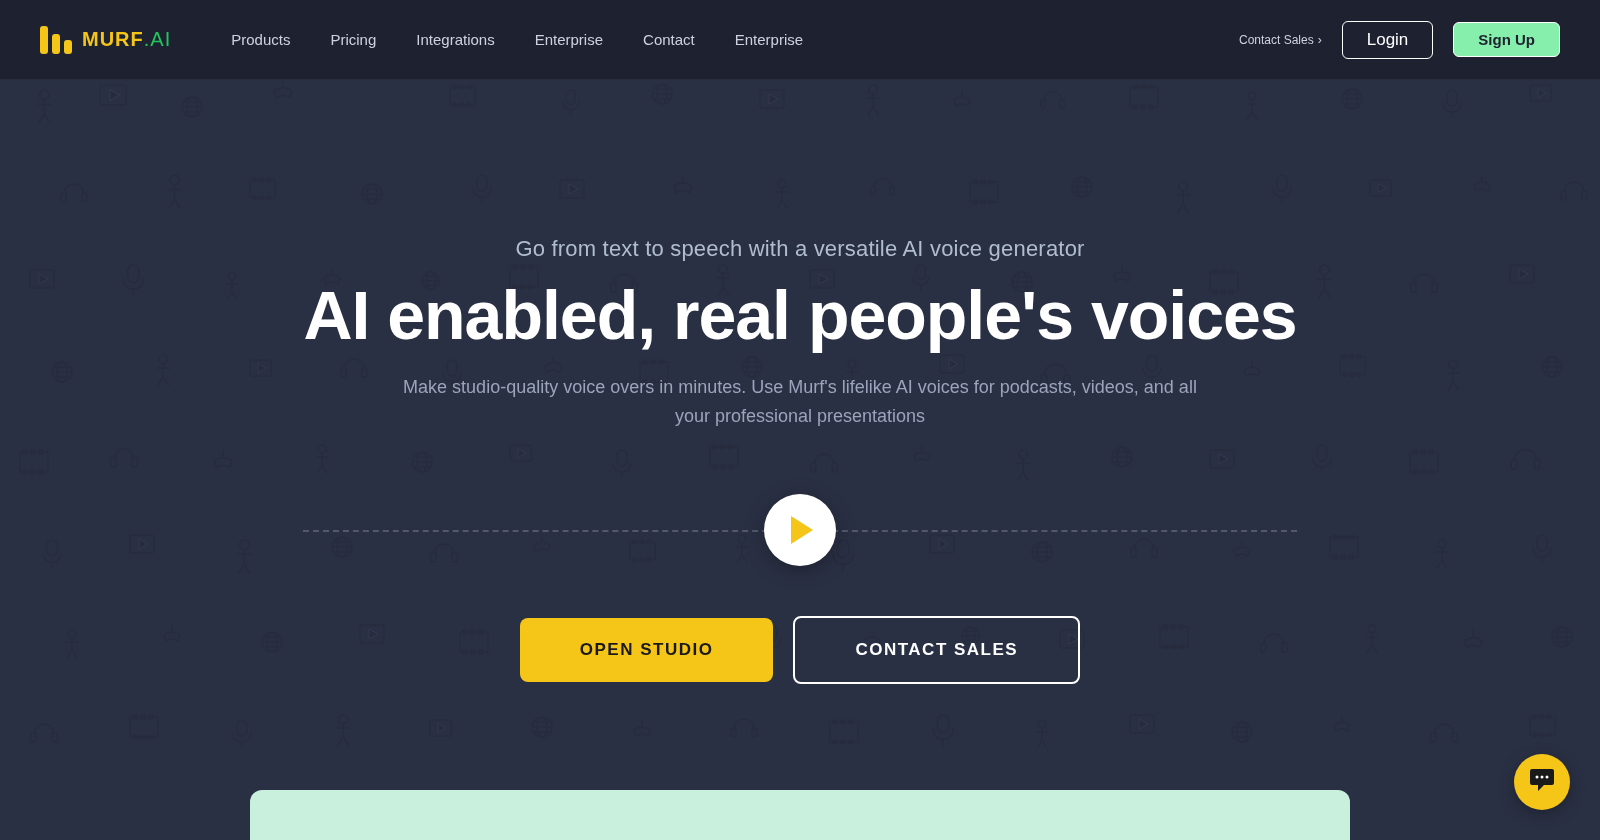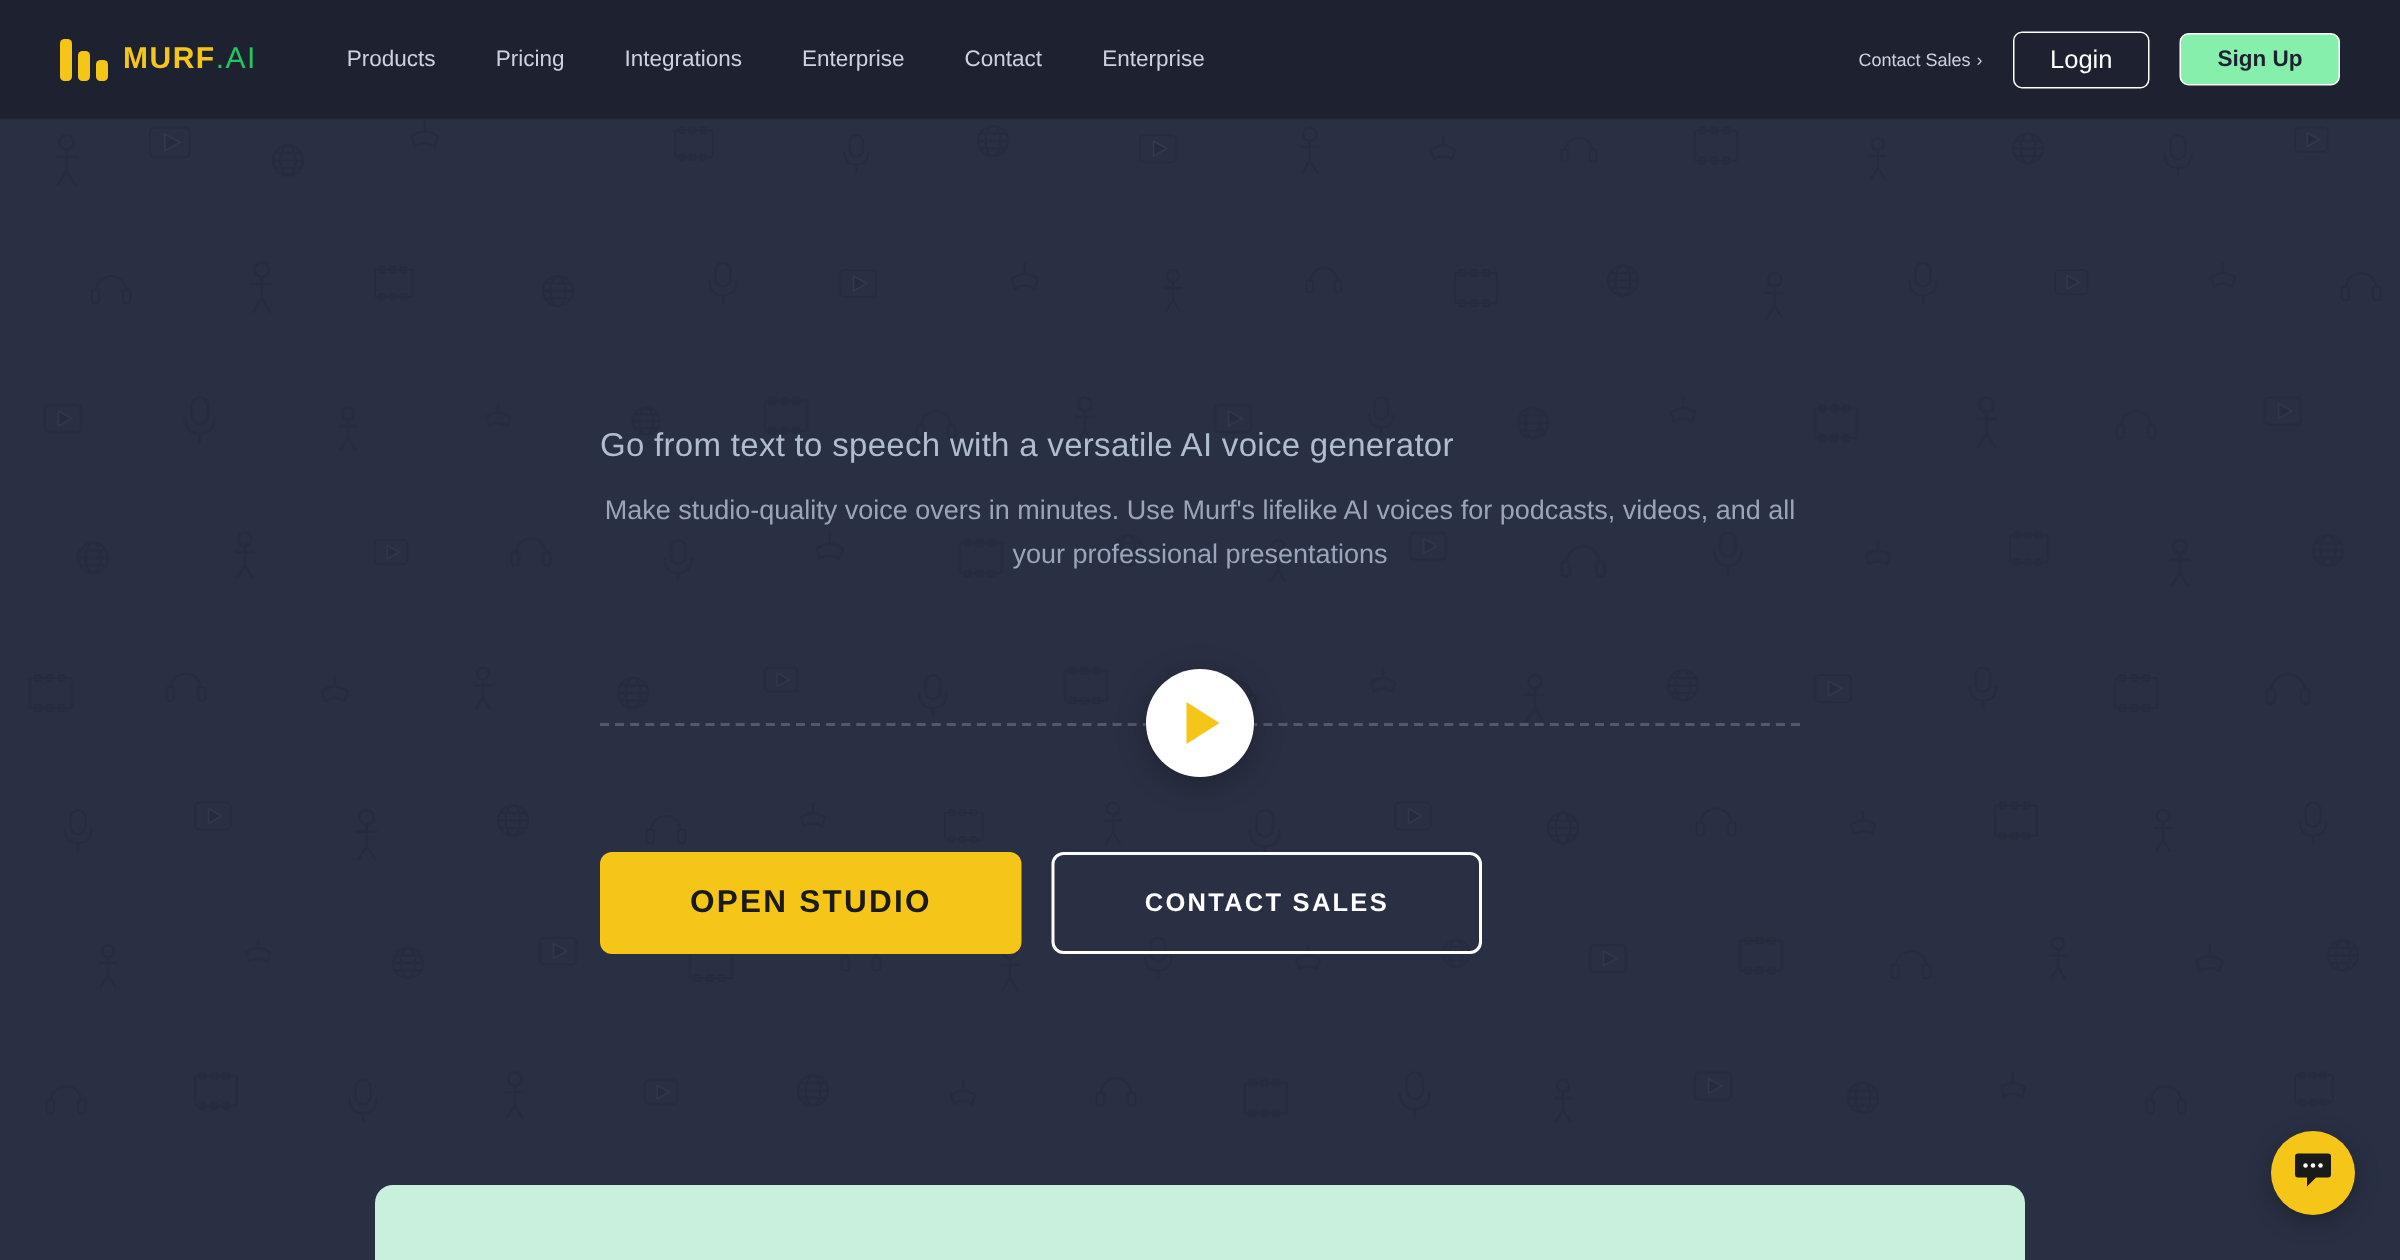--- a/index.html
+++ b/index.html
@@ -44,21 +44,21 @@
 
     
     .bg-pattern {
       position: absolute; top: 0; left: 0; width: 100%; height: 100%;
       opacity: 0.18;
       pointer-events: none;
     }
 
     .hero-content {
       position: relative; z-index: 2;
-      display: flex; flex-direction: column; align-items: flex-start; text-align: center;
+      display: flex; flex-direction: column; align-items: center; text-align: center;
       padding: 0 40px;
     }
     .hero-subtitle {
       color: #b0bdd0; font-size: 22px; font-weight: 400; margin-bottom: 16px; letter-spacing: 0.2px;
     }
     .hero-title {
       color: #fff; font-size: 68px; font-weight: 800; line-height: 1.1;
       margin-bottom: 20px; letter-spacing: -1px;
     }
     .hero-desc {
@@ -89,21 +89,21 @@
       border-left: 22px solid #f5c518;
       margin-left: 4px;
     }
 
     
     .cta-row {
       display: flex; gap: 20px; align-items: center;
     }
     .btn-open-studio {
       background: #f5c518; color: #1a1a1a; font-weight: 800;
-      font-size: 21px; letter-spacing: 1.5px;
+      font-size: 17px; letter-spacing: 1.5px;
       padding: 22px 60px; border: none; border-radius: 8px; cursor: pointer;
       font-family: inherit; text-transform: uppercase;
     }
     .btn-contact-sales {
       background: transparent; color: #fff; font-weight: 700;
       font-size: 17px; letter-spacing: 1.5px;
       padding: 22px 60px; border: 2px solid #fff; border-radius: 8px; cursor: pointer;
       font-family: inherit; text-transform: uppercase;
     }
 
@@ -338,20 +338,21 @@
       <use href="#play-icon" transform="translate(1130,715) scale(1)"></use>
       <use href="#globe" transform="translate(1230,720) scale(1)"></use>
       <use href="#mortar" transform="translate(1330,715) scale(1)"></use>
       <use href="#headphones" transform="translate(1430,720) scale(1)"></use>
       <use href="#filmstrip" transform="translate(1530,715) scale(0.9)"></use>
     </g>
   </svg>
 
   <div class="hero-content">
     <p class="hero-subtitle">Go from text to speech with a versatile AI voice generator</p>
+    <h1 class="hero-title">AI enabled, real people's voices</h1>
     <p class="hero-desc">Make studio-quality voice overs in minutes. Use Murf's lifelike AI voices for podcasts, videos, and all your professional presentations</p>
 
     <div class="waveform-row">
       <div class="waveform-line"></div>
       <button class="play-btn">
         <div class="play-triangle"></div>
       </button>
     </div>
 
     <div class="cta-row">

